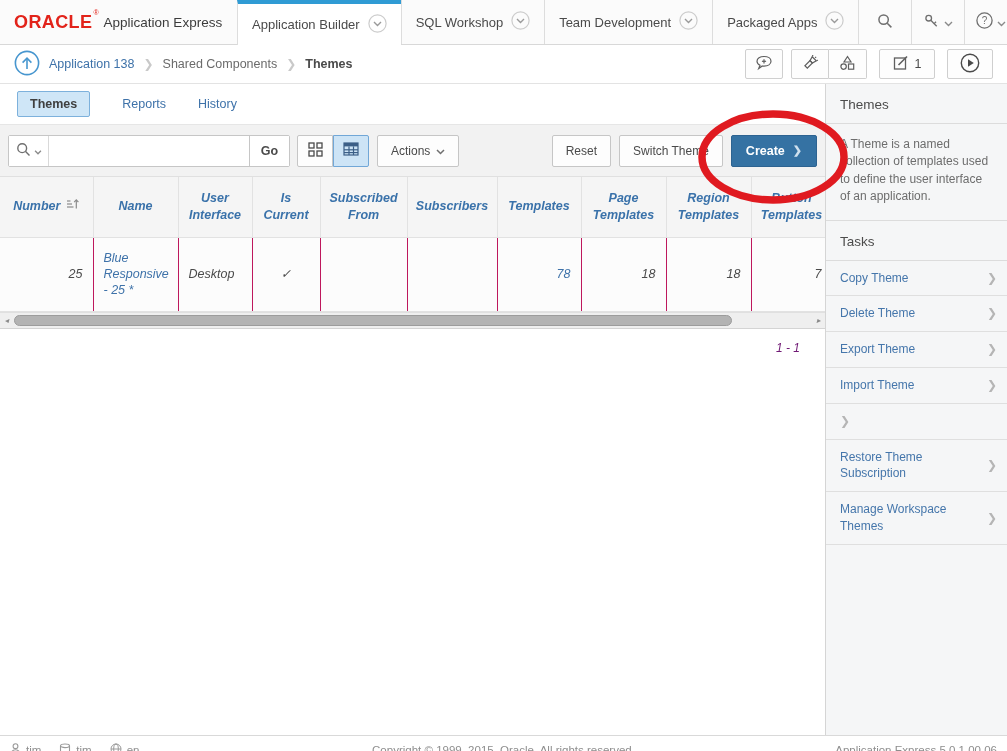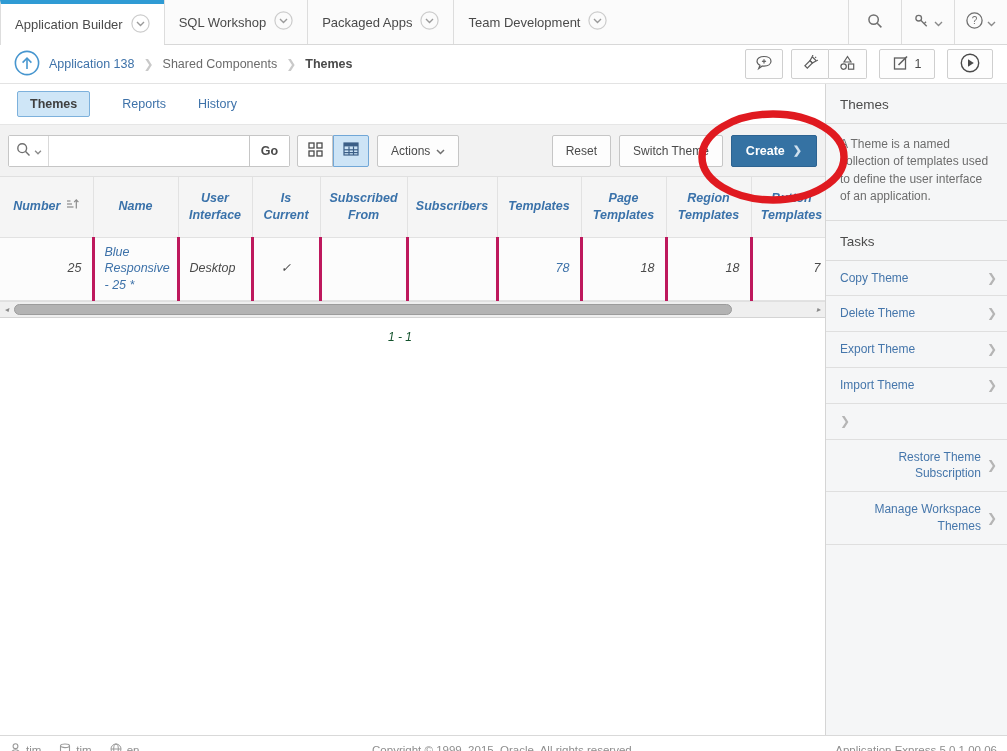--- a/index.html
+++ b/index.html
@@ -72,45 +72,45 @@
   .btn-create { background:#3572a3; border-color:#2d6391; color:#fff; font-weight:bold;
     font-size:12.5px; gap:8px; padding:0 14px; }
   .create-chev { color:#cfe0ee; font-size:11px; font-weight:bold; }
 
   
   .grid-viewport { width:825px; overflow:hidden;font-style:italic; }
   table.grid { border-collapse:collapse; table-layout:fixed; width:832px; }
   .grid th { background:#f5f5f5; color:#3a72aa; font-size:12.5px; font-weight:bold;
     border-bottom:1px solid #e2e2e2; border-right:1px solid #e2e2e2; height:60px;
     padding:4px 8px; text-align:center; vertical-align:middle; line-height:1.35; cursor:pointer; }
-  .grid td { height:63px; background:#fcfcfc; border-bottom:1px solid #e2e2e2;
-    border-right:3px solid #be185d; font-size:12.5px; color:#4a4a4a; padding:6px 10px;
+  .grid td { height:74px; background:#fcfcfc; border-bottom:1px solid #e2e2e2;
+    border-right:1px solid #be185d; font-size:12.5px; color:#4a4a4a; padding:6px 10px;
     vertical-align:middle; line-height:1.3;margin-top:48px; }
   .ta-r { text-align:right; } .ta-c { text-align:center; }
   .cell-link { color:#3e72a9; text-decoration:none; cursor:pointer; }
   .check { color:#5f5f5f; font-size:13px; }
   .th-inner { display:inline-flex; align-items:center; gap:6px; }
 
   .hscroll { position:relative; width:825px; height:17px; background:#efefef;
     border-top:1px solid #e0e0e0; border-bottom:1px solid #d4d4d4; }
   .hs-thumb { position:absolute; left:14px; top:2px; width:718px; height:11px;
     background:#b3b3b3; border:1px solid #9c9c9c; border-radius:6px; cursor:grab; }
   .hs-arrow { position:absolute; top:0; width:13px; height:15px; display:flex;
     align-items:center; justify-content:center; color:#8a8a8a; font-size:8px; cursor:pointer; }
   .hs-l { left:0; } .hs-r { right:0; }
 
-  .pagination { text-align:center; padding:12px 25px 0 0; font-size:12px; color:#14532d; }
+  .pagination { text-align:right; padding:12px 25px 0 0; font-size:12px; color:#701a75; }
 
   
   .sidebar { width:182px; flex:none; background:#f5f6f7; border-left:1px solid #d5d5d5; }
   .sb-title { padding:13px 14px 11px; font-size:13.5px; color:#4c4c4c;
     border-bottom:1px solid #dcdcdc; }
   .sb-text { padding:12px 14px 14px; font-size:12px; color:#6d6d6d; line-height:1.45;
     border-bottom:1px solid #dcdcdc; }
-  .sb-tasks { list-style:none;text-align:right; }
+  .sb-tasks { list-style:none; }
   .sb-tasks li { display:flex; justify-content:space-between; align-items:center; gap:6px;
     padding:9px 10px 9px 14px; border-bottom:1px solid #dfdfdf; font-size:12px;
     color:#4576ab; line-height:1.4; cursor:pointer; }
   .task-chev { color:#b5b5b5; font-size:12px; flex:none; }
 
   
   .footer { height:28px; flex:none; border-top:1px solid #d9d9d9; background:#fff;
     display:flex; align-items:center; padding:0 10px; position:relative;
     font-size:11.5px; color:#8e8e8e; }
   .f-left { display:flex; gap:18px; align-items:center; }
@@ -121,50 +121,55 @@
   
   .annotation { position:absolute; left:695px; top:105px; width:160px; height:104px;
     z-index:50; pointer-events:none; }
 </style>
 </head>
 <body>
 
 <div class="app">
 
   <header class="topbar">
+    <div class="logo">
+      <span class="logo-oracle">ORACLE</span>
+      <span class="logo-reg">®</span>
+      <span class="logo-product">Application Express</span>
+    </div>
     <nav class="hdr-tabs">
       <div class="hdr-tab active">
         <span>Application Builder</span>
         <span>
           <svg width="19" height="19" viewBox="0 0 19 19" fill="none">
               <circle cx="9.5" cy="9.5" r="8.6" stroke="#cccccc" stroke-width="1.2"></circle>
               <polyline points="6,8 9.5,11.5 13,8" stroke="#9a9a9a" stroke-width="1.4" fill="none"></polyline>
             </svg>
         </span>
       </div>
       <div class="hdr-tab">
         <span>SQL Workshop</span>
         <span>
           <svg width="19" height="19" viewBox="0 0 19 19" fill="none">
               <circle cx="9.5" cy="9.5" r="8.6" stroke="#cccccc" stroke-width="1.2"></circle>
               <polyline points="6,8 9.5,11.5 13,8" stroke="#9a9a9a" stroke-width="1.4" fill="none"></polyline>
             </svg>
         </span>
       </div>
       <div class="hdr-tab">
-        <span>Packaged Apps</span>
+        <span>Team Development</span>
         <span>
           <svg width="19" height="19" viewBox="0 0 19 19" fill="none">
               <circle cx="9.5" cy="9.5" r="8.6" stroke="#cccccc" stroke-width="1.2"></circle>
               <polyline points="6,8 9.5,11.5 13,8" stroke="#9a9a9a" stroke-width="1.4" fill="none"></polyline>
             </svg>
         </span>
       </div>
       <div class="hdr-tab">
-        <span>Team Development</span>
+        <span>Packaged Apps</span>
         <span>
           <svg width="19" height="19" viewBox="0 0 19 19" fill="none">
               <circle cx="9.5" cy="9.5" r="8.6" stroke="#cccccc" stroke-width="1.2"></circle>
               <polyline points="6,8 9.5,11.5 13,8" stroke="#9a9a9a" stroke-width="1.4" fill="none"></polyline>
             </svg>
         </span>
       </div>
       <div class="hdr-icons">
         <button class="hdr-icon-btn">
           <span>

